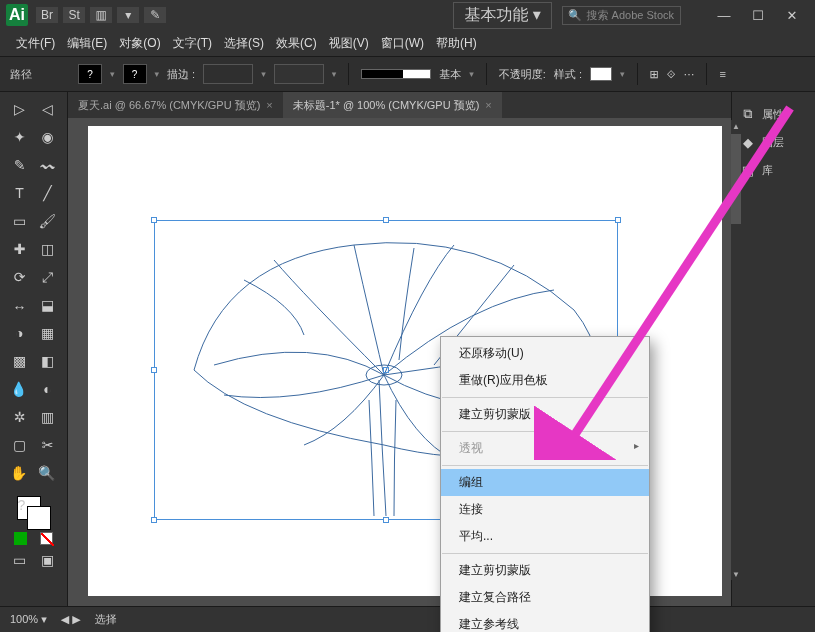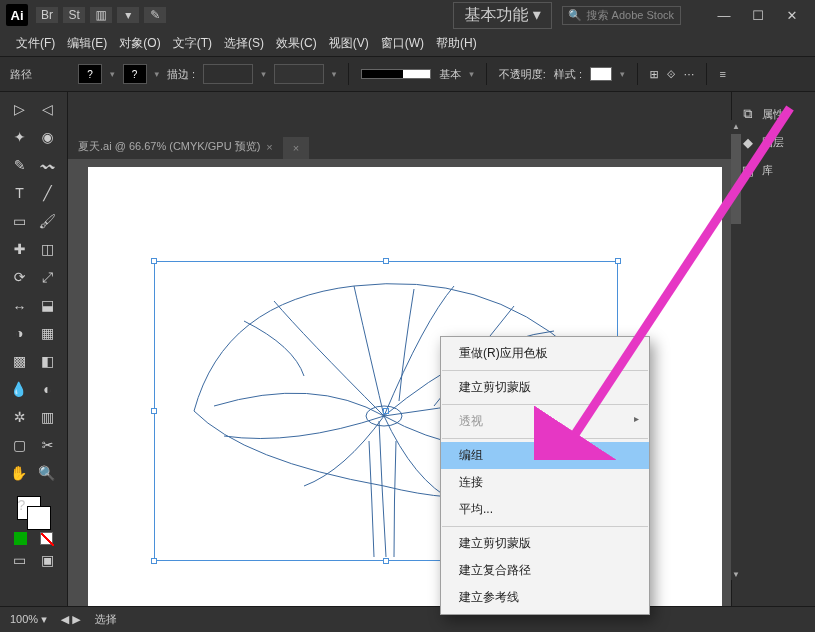--- a/index.html
+++ b/index.html
@@ -1,18 +1,18 @@
 <!DOCTYPE html>
 <html><head>
 <meta charset="utf-8">
 <style>
   * { margin:0; padding:0; box-sizing:border-box; font-family:"Microsoft YaHei",Arial,sans-serif; user-select:none; }
   body { background:#333; width:815px; height:632px; overflow:hidden; position:relative; }
   .titlebar { height:30px; background:#333; display:flex; align-items:center; padding:0 6px; font-size:11px; color:#ccc; }
-  .logo { width:22px; height:22px; background:#000000; color:#fff; font-weight:bold; display:flex; align-items:center; justify-content:center; font-size:13px; border-radius:2px; margin-right:8px; }
+  .logo { width:22px; height:22px; background:#15803d; color:#fff; font-weight:bold; display:flex; align-items:center; justify-content:center; font-size:16px; border-radius:2px; margin-right:8px; }
   .title-icons span { display:inline-flex; width:22px; height:16px; align-items:center; justify-content:center; margin-right:2px; font-size:12px; color:#ccc; background:#444; }
   .title-mid { flex:1 1 auto; }
   .workspace { border:1px solid #555; padding:2px 10px; margin-right:10px; font-size:16px; color:#ccc; }
   .stock { display:flex; align-items:center; border:1px solid #555; padding:1px 6px; font-size:11px; color:#888; margin-right:26px; }
   .stock .mag { margin-right:4px; }
   .winbtn { width:34px; height:22px; display:inline-flex; align-items:center; justify-content:center; color:#ccc; font-size:13px; }
   .menubar { height:26px; background:#333; display:flex; align-items:center; gap:12px; padding-left:16px; font-size:12px; color:#ddd; }
   .menubar span { cursor:pointer; }
   .controlbar { height:36px; background:#2f2f2f; border-top:1px solid #1a1a1a; border-bottom:1px solid #1a1a1a; display:flex; align-items:center; padding:14px 10px; font-size:11px; color:#ccc; gap:8px; }
   .cb-sw { width:24px; height:20px; border:1px solid #555; display:inline-flex; align-items:center; justify-content:center; font-size:10px; }
@@ -25,21 +25,21 @@
   .tools { width:68px; background:#333; border-right:1px solid #1a1a1a; display:flex; flex-direction:column; align-items:center; padding-top:6px; gap:6px; font-size:14px; color:#ccc; position:relative; }
   .trow { display:flex; gap:6px; }
   .trow .tl { width:22px; height:22px; display:flex; align-items:center; justify-content:center; cursor:pointer; border-radius:2px; }
   .swatches { margin-top:6px; display:flex; flex-direction:column; gap:2px; align-items:center; }
   .colorbox { width:34px; height:34px; position:relative; }
   .cb1 { position:absolute; top:0; left:0; width:24px; height:24px; background:#fff; border:1px solid #000; }
   .cb2 { position:absolute; bottom:0; right:0; width:24px; height:24px; background:#fff; border:1px solid #000; }
   .qstrip { display:flex; }
   .qstrip span { width:13px; height:13px; display:inline-block; }
   .workarea { flex:1; display:flex; flex-direction:column; }
-  .doctabs { height:26px; background:#333; display:flex; align-items:flex-end; font-size:11px;margin-top:41px; }
+  .doctabs { height:26px; background:#333; display:flex; font-size:11px; }
   .doctab { padding:5px 10px; color:#ccc; display:flex; align-items:center; gap:6px; }
   .doctab.active { background:#444; }
   .doctab.inactive{ color:#aaa; }
   .close-x { font-size:11px; color:#888; }
   .canvas-wrap { flex:1; background:#4d4d4d; position:relative; overflow:hidden; }
   .paper { position:absolute; left:20px; top:8px; width:634px; height:470px; background:#fff; }
   .sel { position:absolute; left:86px; top:102px; width:464px; height:300px; }
   .sel::before { content:""; position:absolute; inset:0; border:1px solid #4a90d9; }
   .hdl { position:absolute; width:6px; height:6px; background:#fff; border:1px solid #4a90d9; }
   .h1{top:-3px;left:-3px}.h2{top:-3px;left:50%;margin-left:-3px}.h3{top:-3px;right:-3px}
@@ -204,20 +204,21 @@
     </div>
   </div>
 
   <div class="workarea">
     <div class="doctabs">
       <div class="doctab inactive">
         <span>夏天.ai @ 66.67% (CMYK/GPU 预览)</span>
           <span class="close-x">×</span>
       </div>
       <div class="doctab active">
+        <span>未标题-1* @ 100% (CMYK/GPU 预览)</span>
           <span class="close-x">×</span>
       </div>
     </div>
     <div class="canvas-wrap">
       <div class="paper"></div>
       <div class="sel">
         <div class="hdl h1"></div>
         <div class="hdl h2"></div>
         <div class="hdl h3"></div>
         <div class="hdl h4"></div>
@@ -273,20 +274,21 @@
   <div class="arr" style="bottom:0">▼</div>
 </div>
 
 <div class="statusbar">
   <span><span>100%</span> ▾</span>
   <span>◀ ▶</span>
   <span>选择</span>
 </div>
 
 <div class="ctxmenu">
+  <div class="ctxitem">还原移动(U)</div>
   <div class="ctxitem">重做(R)应用色板</div>
   <div class="ctxhr"></div>
   <div class="ctxitem">建立剪切蒙版</div>
   <div class="ctxhr"></div>
   <div class="ctxitem dis ctxarr">透视</div>
   <div class="ctxhr"></div>
   <div class="ctxitem hl">编组</div>
   <div class="ctxitem">连接</div>
   <div class="ctxitem">平均...</div>
   <div class="ctxhr"></div>

